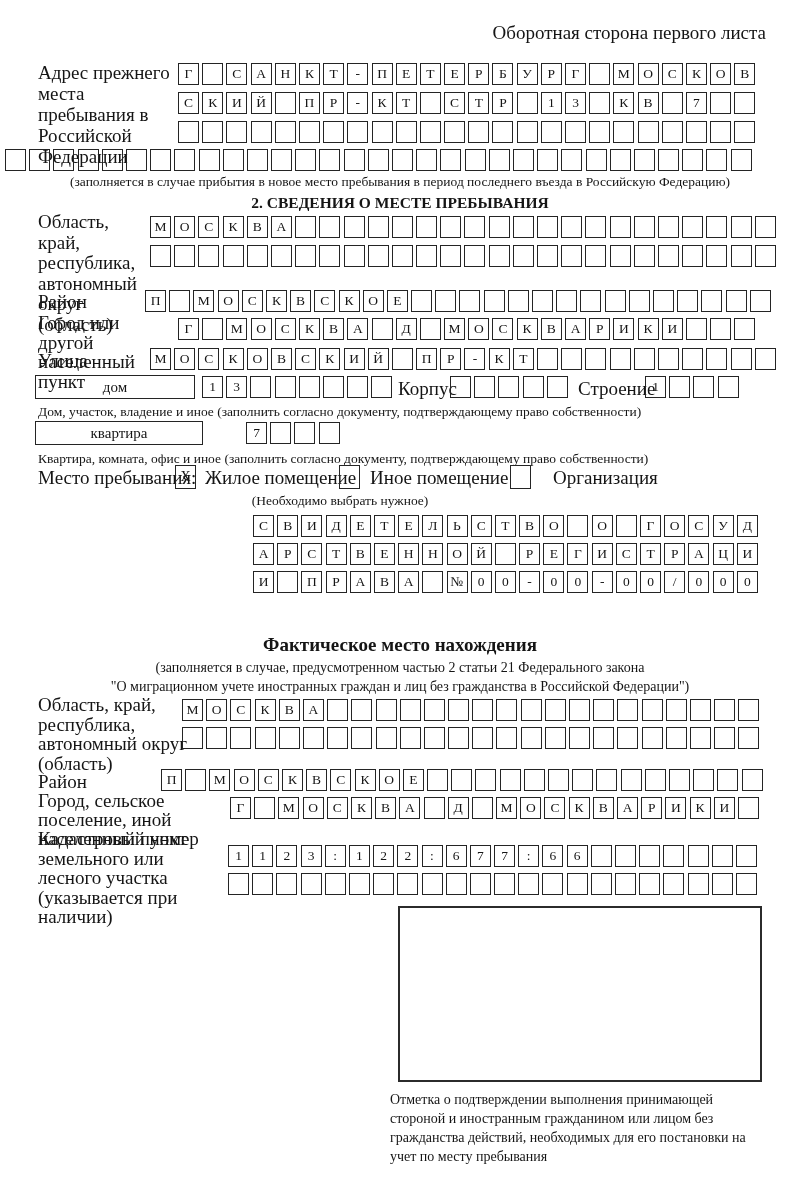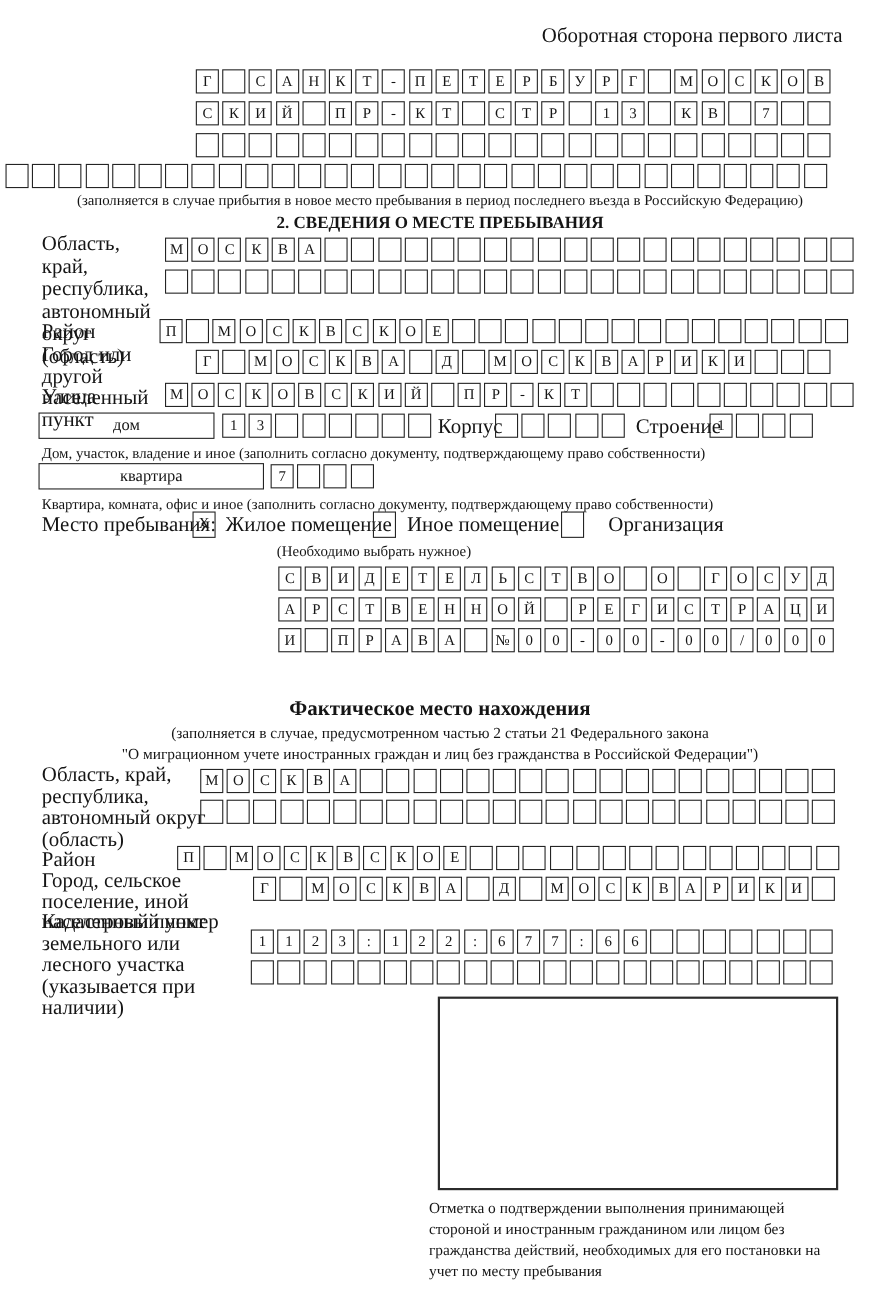--- a/index.html
+++ b/index.html
@@ -19,20 +19,21 @@
        display:flex;align-items:center;justify-content:center;font-size:14px;}
   .stampbox{position:absolute;box-sizing:border-box;border:2px solid #2b2b2b;background:#fff;}
 </style>
 </head>
 <body>
 
 <div id="page">
 
   <div class="lbl" style="top:22px;right:34px;left:auto;">Оборотная сторона первого листа</div>
 
+  <div class="lbl" style="left:38px;top:62px;width:146px;">Адрес прежнего места пребывания в Российской Федерации</div>
   <div class="cells" style="left:178px;top:63px;">
       <div class="cell">Г</div>
       <div class="cell"></div>
       <div class="cell">С</div>
       <div class="cell">А</div>
       <div class="cell">Н</div>
       <div class="cell">К</div>
       <div class="cell">Т</div>
       <div class="cell">-</div>
       <div class="cell">П</div>
@@ -308,21 +309,21 @@
     </div>
   <div class="lbl" style="left:578px;top:378px;">Строение</div>
   <div class="cells" style="left:645px;top:376px;">
       <div class="cell">1</div>
       <div class="cell"></div>
       <div class="cell"></div>
       <div class="cell"></div>
     </div>
   <div class="lbl small" style="left:38px;top:403px;">Дом, участок, владение и иное (заполнить согласно документу, подтверждающему право собственности)</div>
 
-  <div class="bigbox" style="left:35px;top:421px;width:205px;height:24px;">квартира</div>
+  <div class="bigbox" style="left:35px;top:421px;width:168px;height:24px;">квартира</div>
   <div class="cells" style="left:246px;top:422px;">
       <div class="cell">7</div>
       <div class="cell"></div>
       <div class="cell"></div>
       <div class="cell"></div>
     </div>
   <div class="lbl small" style="left:38px;top:450px;">Квартира, комната, офис и иное (заполнить согласно документу, подтверждающему право собственности)</div>
 
   <div class="lbl" style="left:38px;top:467px;">Место пребывания:</div>
   <div class="chk" style="left:175px;top:465px;">X</div>

